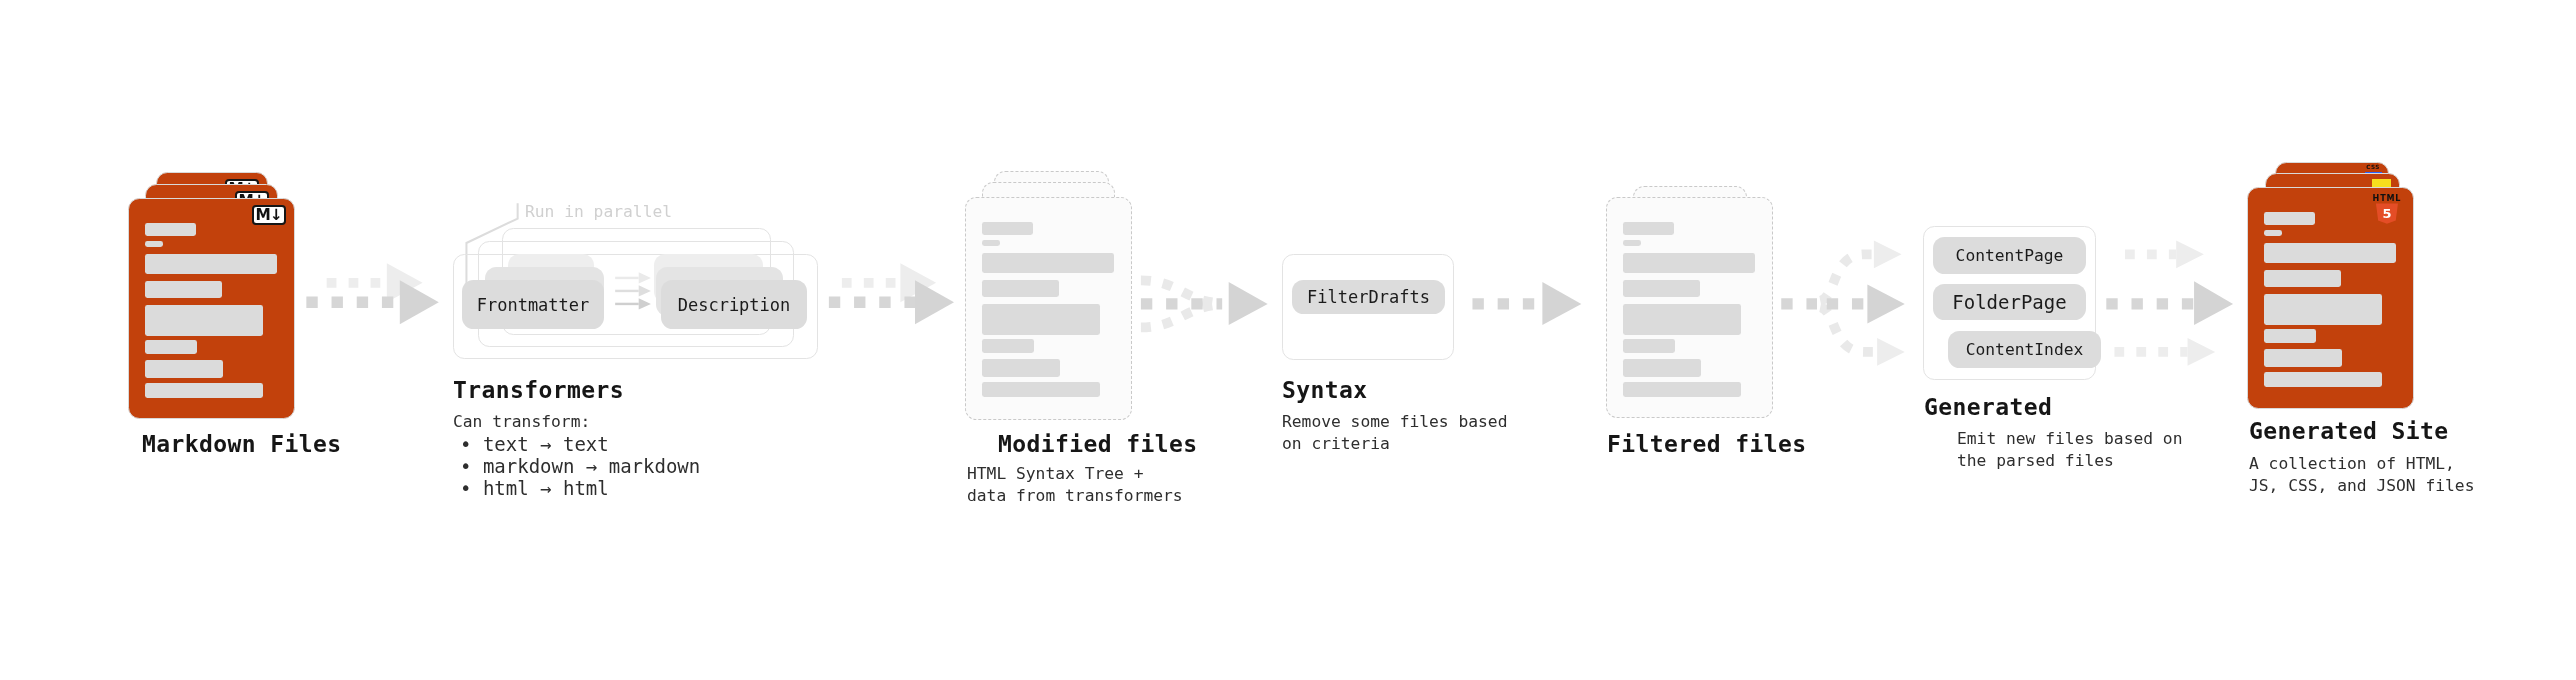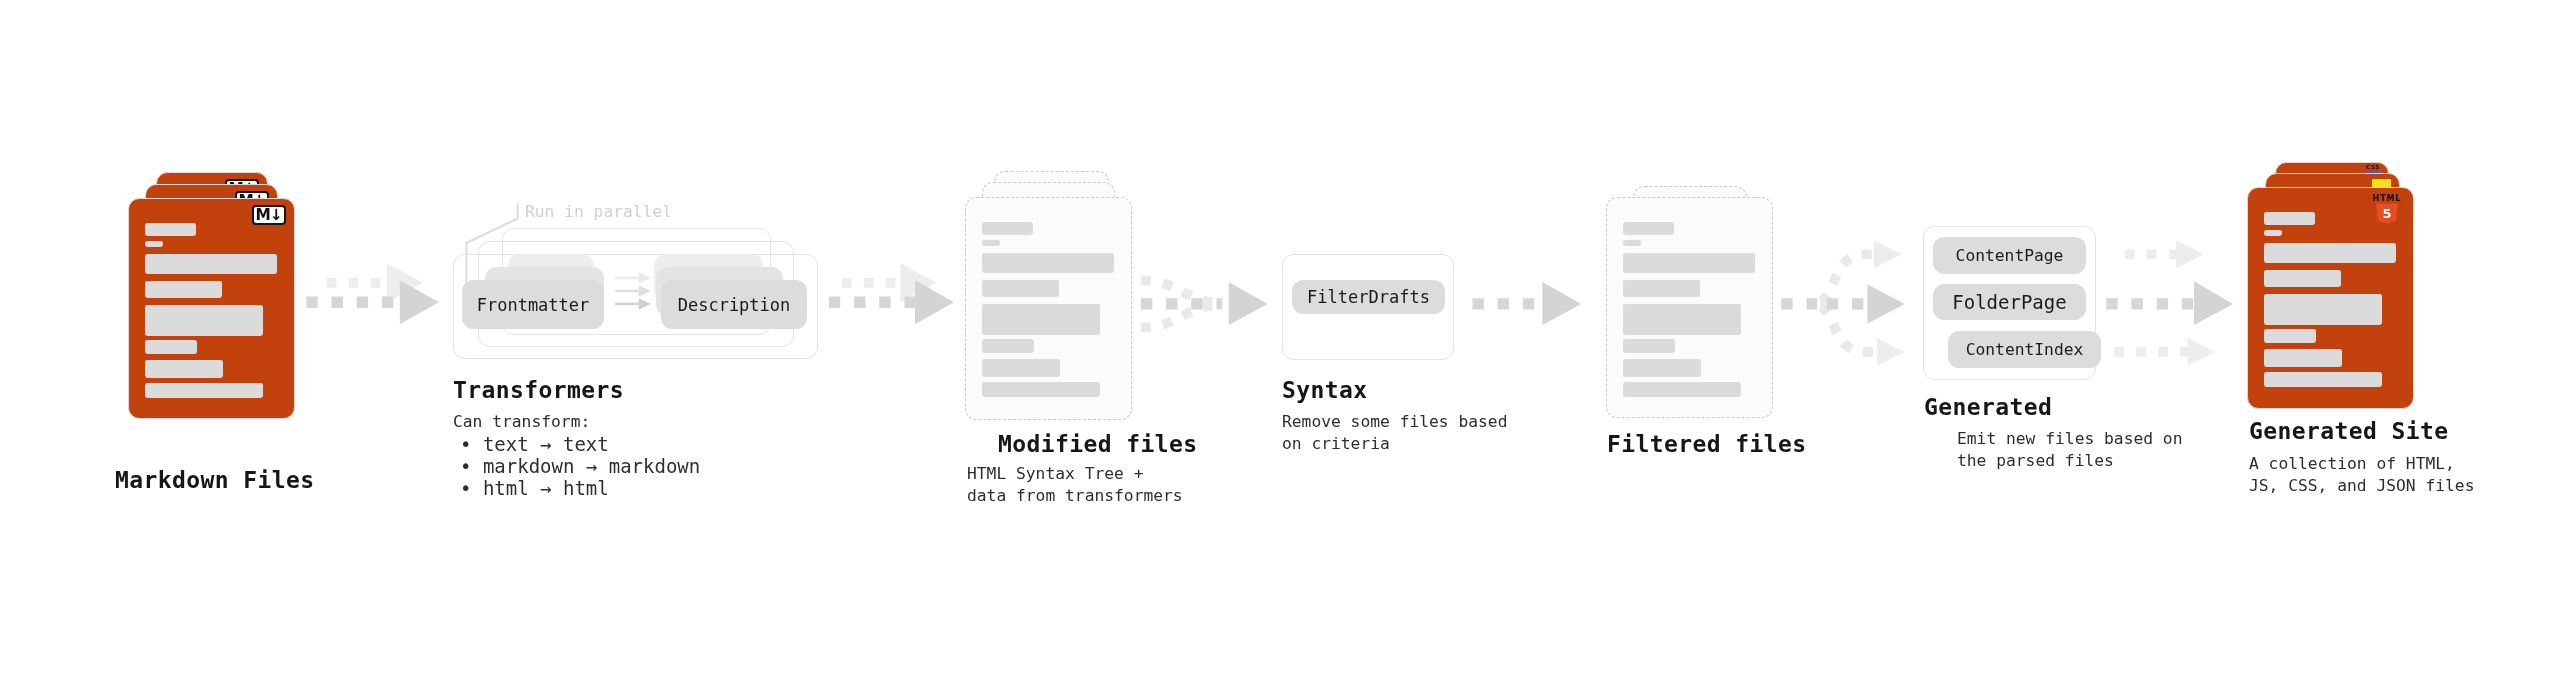--- a/index.html
+++ b/index.html
@@ -127,21 +127,21 @@
     <div class="md-badge">M↓</div>
     <i class="bar b1"></i>
       <i class="bar b2"></i>
     <i class="bar b3"></i>
       <i class="bar b4"></i>
     <i class="bar b5"></i>
       <i class="bar b6"></i>
     <i class="bar b7"></i>
       <i class="bar b8"></i>
   </div>
-  <div class="h" style="left:115px;top:431px;margin-top:36px;">Markdown Files</div>
+  <div class="h" style="left:142px;top:431px;">Markdown Files</div>
 
   <div class="callout" style="left:525px;top:202px;">Run in parallel</div>
   <div class="obox" style="left:502px;top:228px;width:269px;height:107px;"></div>
   <div class="obox" style="left:478px;top:241px;width:316px;height:106px;"></div>
   <div class="obox" style="left:453px;top:254px;width:365px;height:105px;"></div>
   <div class="ghost2" style="left:508px;top:254px;width:86px;height:49px;"></div>
   <div class="ghost1" style="left:485px;top:267px;width:119px;height:49px;"></div>
   <div class="ghost2" style="left:654px;top:254px;width:109px;height:49px;"></div>
   <div class="ghost1" style="left:656px;top:267px;width:127px;height:49px;"></div>
   <div class="pill" style="left:462px;top:280px;width:142px;height:49px;">Frontmatter</div>

